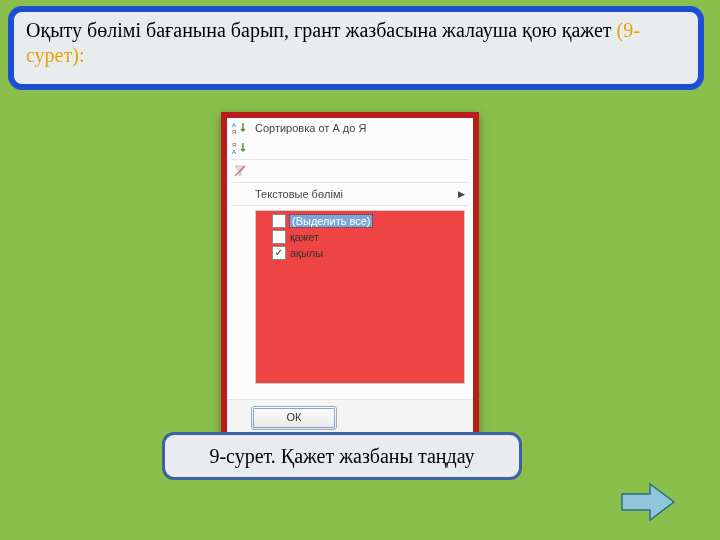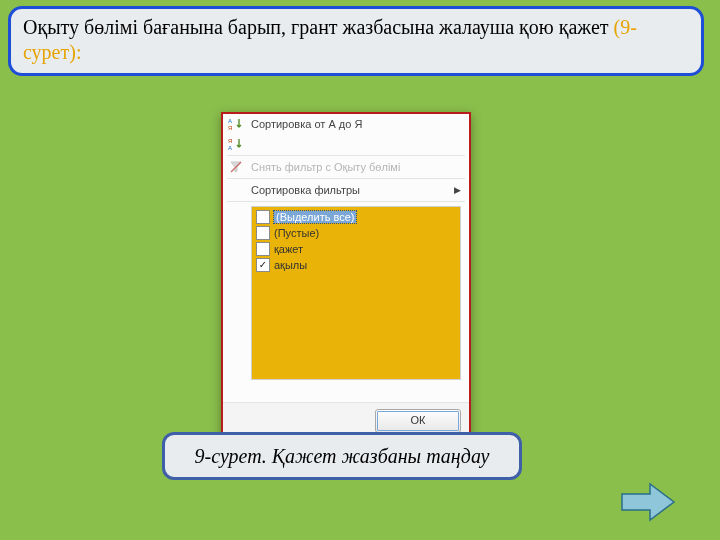--- a/index.html
+++ b/index.html
@@ -10,38 +10,38 @@
     position:relative;
     overflow:hidden;
   }
   
   .title-box{
     position:absolute;
     left:8px;top:6px;
     width:696px;
     min-height:56px;
     background:#e9ecef;
-    border:3px solid #1d4ed8;
+    border:6px solid #1d4ed8;
     border-radius:14px;
-    padding:6px 12px 8px 12px;
+    padding:6px 12px 16px 12px;
     box-sizing:border-box;
     font-family:"Times New Roman",serif;
     font-size:20px;
     line-height:1.25;
   }
   .title-box .black{color:#000}
   .title-box .orange{color:#e6a300}
 
   
   .menu-shot{
     position:absolute;
     left:221px;top:112px;
     width:246px;
     background:#fcfcfc;
-    border:2px solid #b91c1c;
+    border:6px solid #b91c1c;
     box-shadow:0 3px 10px rgba(0,0,0,.35);
     font-size:11px;
     color:#444;
   }
   .mi{
     display:flex;align-items:center;
     height:20px;
     padding:0 8px 0 4px;
     gap:6px;
     position:relative;
@@ -51,46 +51,46 @@
   .mi.greyed .lbl{color:#b5b5b5}
   .mi .arrow{font-size:9px;color:#444}
   .sep{height:1px;background:#e4e4e4;margin:1px 4px}
   .mi:first-child{border-top:none}
 
   
   svg{display:block}
 
   
   .chk-area{
-    margin:4px 8px 22px 28px;
+    margin:4px 8px 15px 28px;
     border:1px solid #cfcfcf;
     height:170px;
-    background:#eab308;
-    padding:2px 0 0 2px;
+    background:#ef4444;
+    padding:2px 0 0 14px;
     position:relative;
   }
   .chk-row{
     display:flex;align-items:center;
     height:16px;gap:4px;
     font-size:11px;color:#333;
     padding-left:2px;
   }
   .chk-row .box{
     width:12px;height:12px;border:1px solid #8a8a8a;background:#fff;
     display:flex;align-items:center;justify-content:center;
     font-size:10px;line-height:1;color:#1a1a1a;
   }
   .chk-row.sel .txt{
     background:#7ba7d7;color:#fff;padding:0 2px;outline:1px dotted #2a4f80;
   }
 
   
   .btn-row{
-    display:flex;justify-content:flex-end;gap:0;
-    padding:6px 8px 8px 8px;
+    display:flex;gap:0;
+    padding:6px 8px 8px 24px;
     border-top:1px solid #e4e4e4;
     background:#f4f4f4;
   }
   .btn{
     width:84px;height:22px;
     background:linear-gradient(#fefefe,#e7e7e7);
     border:1px solid #a8a8a8;border-radius:3px;
     font-size:11px;text-align:center;line-height:20px;
     color:#333;
   }
@@ -99,21 +99,21 @@
   
   .caption-box{
     position:absolute;
     left:162px;top:432px;
     width:354px;height:42px;
     background:#e9ecef;
     border:3px solid #3f5fa9;
     border-radius:12px;
     display:flex;align-items:center;justify-content:center;
     font-family:"Times New Roman",serif;
-    font-size:20px;color:#000;font-style:italic;
+    font-size:20px;color:#000;
   }
 
   
   .next-arrow{
     position:absolute;
     right:44px;bottom:18px;
     width:56px;height:40px;
   }
 </style>
 </head>
@@ -148,41 +148,36 @@
 
   <div class="sep"></div>
 
   <div class="mi greyed">
     <span class="ic">
       <svg width="14" height="14" viewBox="0 0 14 14">
         <path d="M2 2 h10 l-4 5 v4 l-2 1 v-5 z" fill="#d9d9d9" stroke="#c9c9c9"></path>
         <line x1="2" y1="12" x2="12" y2="2" stroke="#d06a6a" stroke-width="1.3"></line>
       </svg>
     </span>
-    <span class="lbl">Снять фильтр с Оқыту бөлімі</span>
   </div>
 
   <div class="sep"></div>
 
   <div class="mi">
     <span class="ic"></span>
-    <span class="lbl">Сортировка фильтры</span>
+    <span class="lbl">Текстовые бөлімі</span>
     <span class="arrow">▶</span>
   </div>
 
   <div class="sep"></div>
 
   <div class="chk-area">
     <div class="chk-row sel">
       <span class="box"></span>
       <span class="txt">(Выделить все)</span>
-    </div>
-    <div class="chk-row">
-      <span class="box"></span>
-      <span class="txt">(Пустые)</span>
     </div>
     <div class="chk-row">
       <span class="box"></span>
       <span class="txt">қажет</span>
     </div>
     <div class="chk-row">
       <span class="box">✓</span>
       <span class="txt">ақылы</span>
     </div>
   </div>

